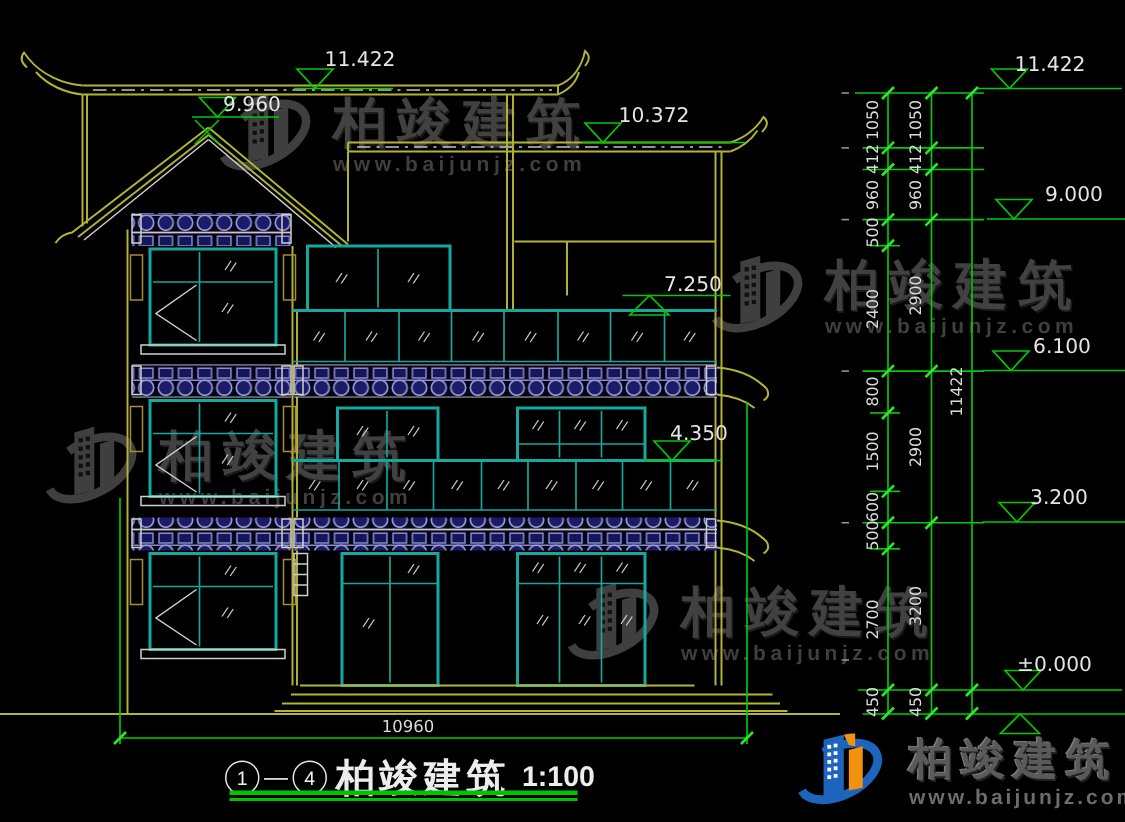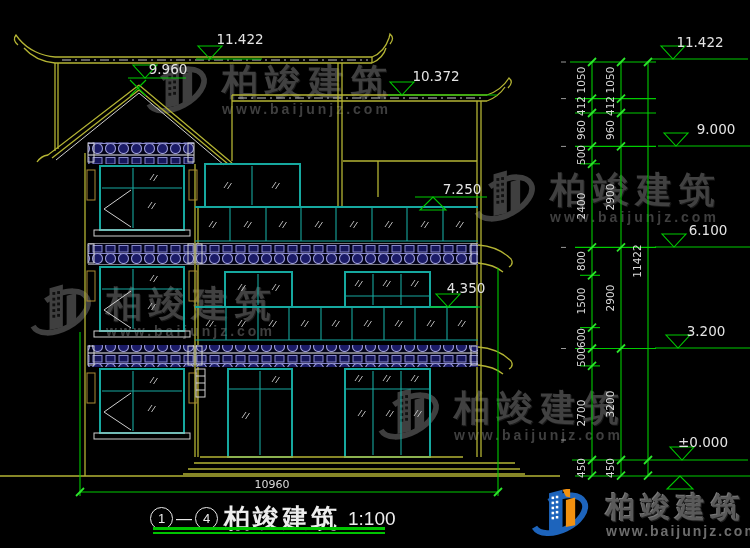--- a/index.html
+++ b/index.html
@@ -20,21 +20,21 @@
   .tan{stroke:#a98a35;stroke-width:1;fill:none;}
   text{font-family:"DejaVu Sans",sans-serif;fill:#dadada;}
   .d10{font-size:10.5px;}
   .d11{font-size:11px;}
   .d13{font-size:13.5px;fill:#e4e4e4;}
   
   .title{position:absolute;left:150px;top:501px;z-index:3;display:flex;align-items:center;color:#ededed;}
   .title .circ{width:21px;height:21px;border:1.5px solid #e8e8e8;border-radius:50%;display:flex;align-items:center;justify-content:center;font-size:13px;flex:none;}
   .title .sep{font-size:16px;margin:0 3px;}
   .title .nm{font-size:26px;font-weight:bold;letter-spacing:3px;margin:0 8px 0 6px;white-space:nowrap;}
-  .title .sc{font-size:19px;font-weight:normal;}
+  .title .sc{font-size:19px;font-weight:bold;}
   .tline{position:absolute;left:153px;z-index:3;background:#00c400;}
   
   .logo{position:absolute;left:518px;top:489px;display:flex;align-items:flex-start;z-index:3;}
   .logo .txt{margin-left:4px;margin-top:4px;}
   .logo .b{font-size:29px;font-weight:bold;color:#5a5a5a;letter-spacing:6px;line-height:1;white-space:nowrap;text-shadow:1px 1px 0 #222,-1px -1px 0 #7a7a7a;}
   .logo .u{font-size:14px;font-weight:bold;color:#6c6c6c;letter-spacing:2px;white-space:nowrap;margin-top:1px;}
 </style>
 </head>
 <body>
 

